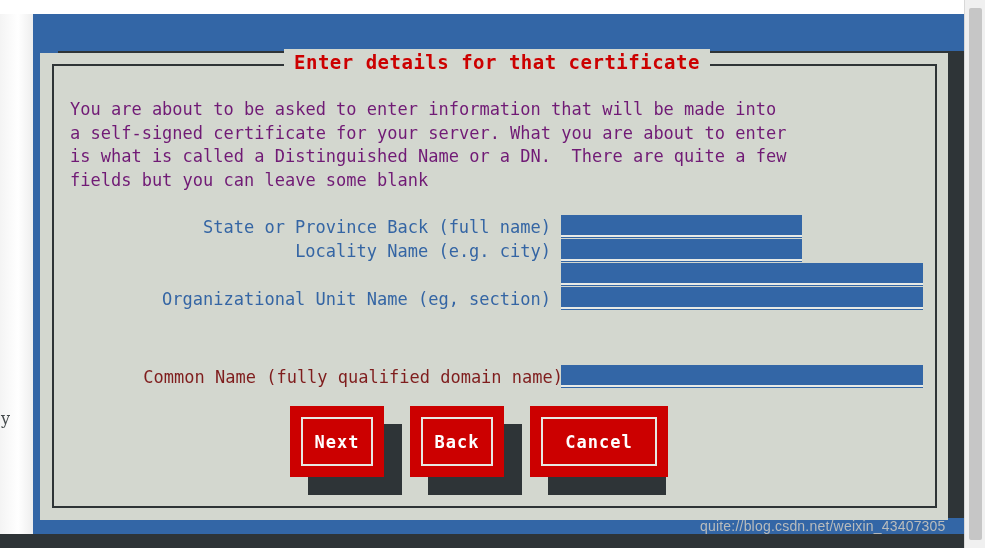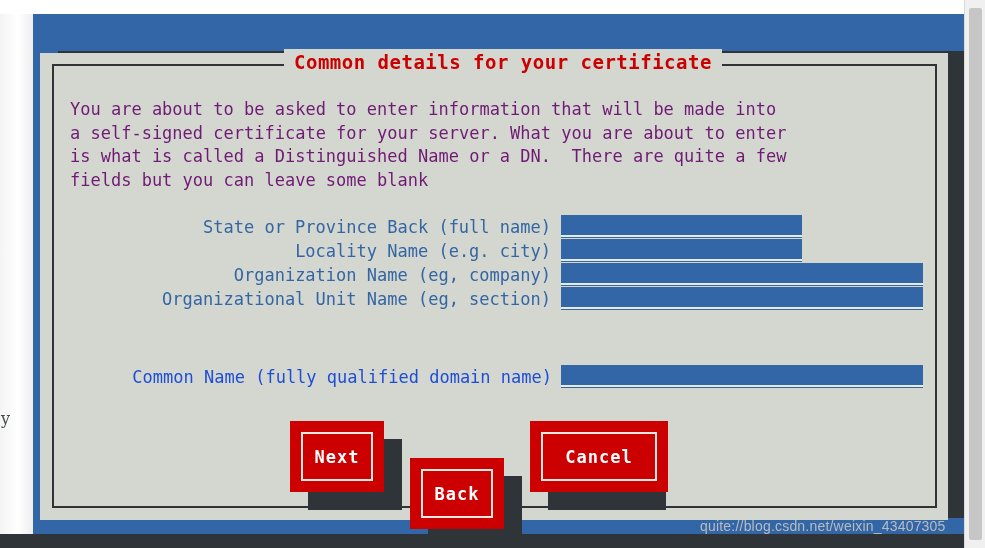--- a/index.html
+++ b/index.html
@@ -165,39 +165,39 @@
 
   
   .common-row {
     position: absolute;
     left: 0; top: 312px;
     height: 24px;
     width: 100%;
   }
   .common-label {
     position: absolute;
-    left: 1px;
+    left: 12px;
     width: 511px;
     text-align: right;
-    color: #1d4ed8;
+    color: #7f1d1d;
     font-size: 17px;
     line-height: 24px;
     white-space: pre;
   }
 
   
   .button-bar {
     position: absolute;
     left: 0; top: 352px;
     width: 100%;
     height: 100px;
   }
   .btn-wrap {
     position: absolute;
-    top: 16px;
+    top: 1px;
     width: 94px;
     height: 71px;
   }
   .btn-shadow {
     position: absolute;
     left: 18px; top: 18px;
     width: 94px; height: 71px;
     background: #2e3437;
   }
   .dlg-button {
@@ -222,21 +222,21 @@
     display: flex;
     align-items: center;
     justify-content: center;
     color: #ffffff;
     font-size: 17px;
     font-weight: bold;
     letter-spacing: 1px;
   }
 
   .btn-next   { left: 250px; }
-  .btn-back   { left: 370px; margin-top: 37px; }
+  .btn-back   { left: 370px; }
   .btn-cancel { left: 490px; }
 
   
   .watermark {
     position: absolute;
     left: 700px; top: 518px;
     color: #b9bcbd;
     font-family: "Liberation Sans", sans-serif;
     font-size: 14px;
     white-space: nowrap;
@@ -269,21 +269,21 @@
   <div class="terminal-window">
 
     <div class="dialog-shadow" style="left:25px; top:37px;"></div>
 
     <div class="dialog" style="left:7px; top:39px;">
 
       <div class="dialog-frame">
         <div class="title-gap"></div>
       </div>
 
-      <div class="dialog-title">Common details for your certificate</div>
+      <div class="dialog-title">Enter details for that certificate</div>
 
       <div class="dialog-body">You are about to be asked to enter information that will be made into
 a self-signed certificate for your server. What you are about to enter
 is what is called a Distinguished Name or a DN.  There are quite a few
 fields but you can leave some blank</div>
 
       <div class="form-area">
 
 
         <div class="form-row">
@@ -296,21 +296,20 @@
 
         <div class="form-row">
           <div class="field-label">Locality Name (e.g. city)</div>
           <div class="field-input w-med">
             
             <div class="field-underline"></div>
           </div>
         </div>
 
         <div class="form-row">
-          <div class="field-label">Organization Name (eg, company)</div>
           <div class="field-input w-wide">
             
             <div class="field-underline"></div>
           </div>
         </div>
 
         <div class="form-row">
           <div class="field-label">Organizational Unit Name (eg, section)</div>
           <div class="field-input w-wide">
             

